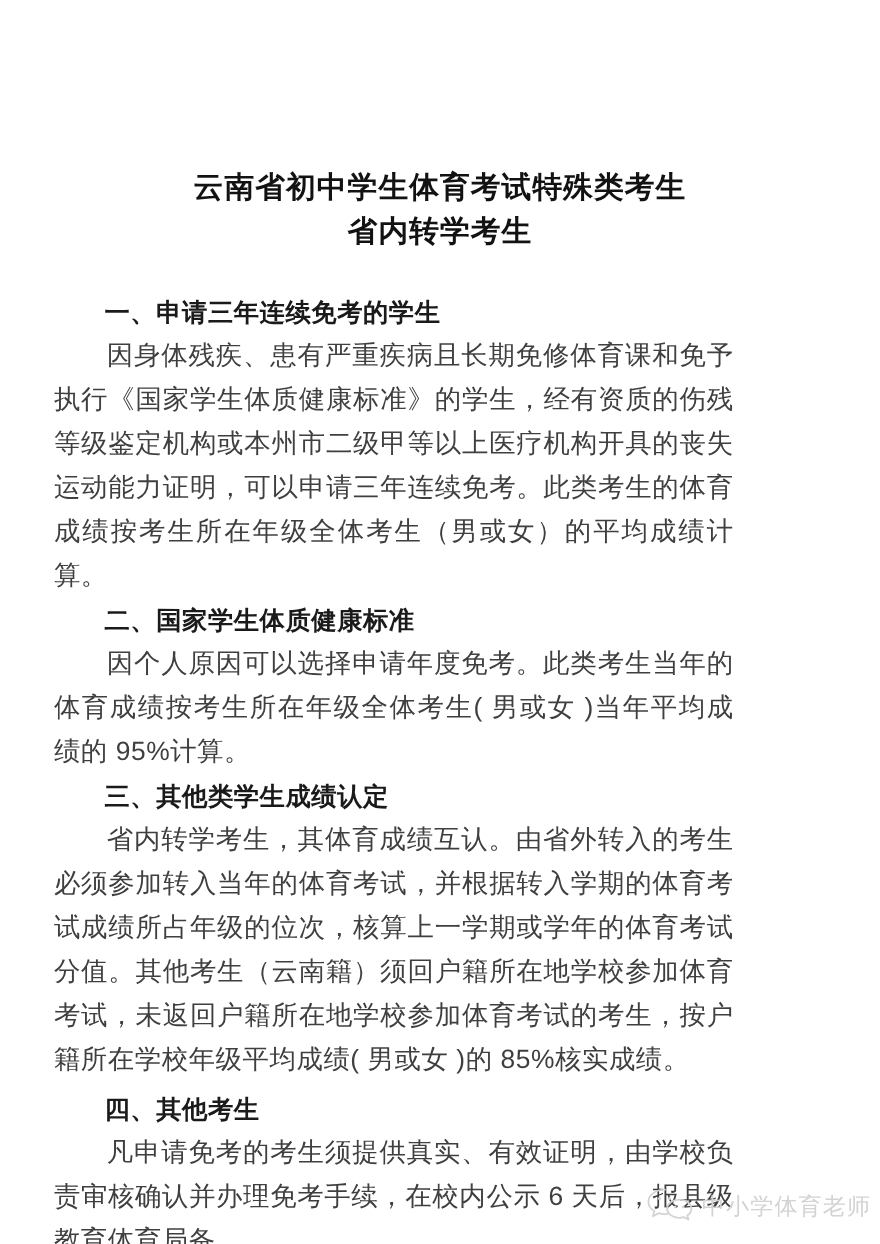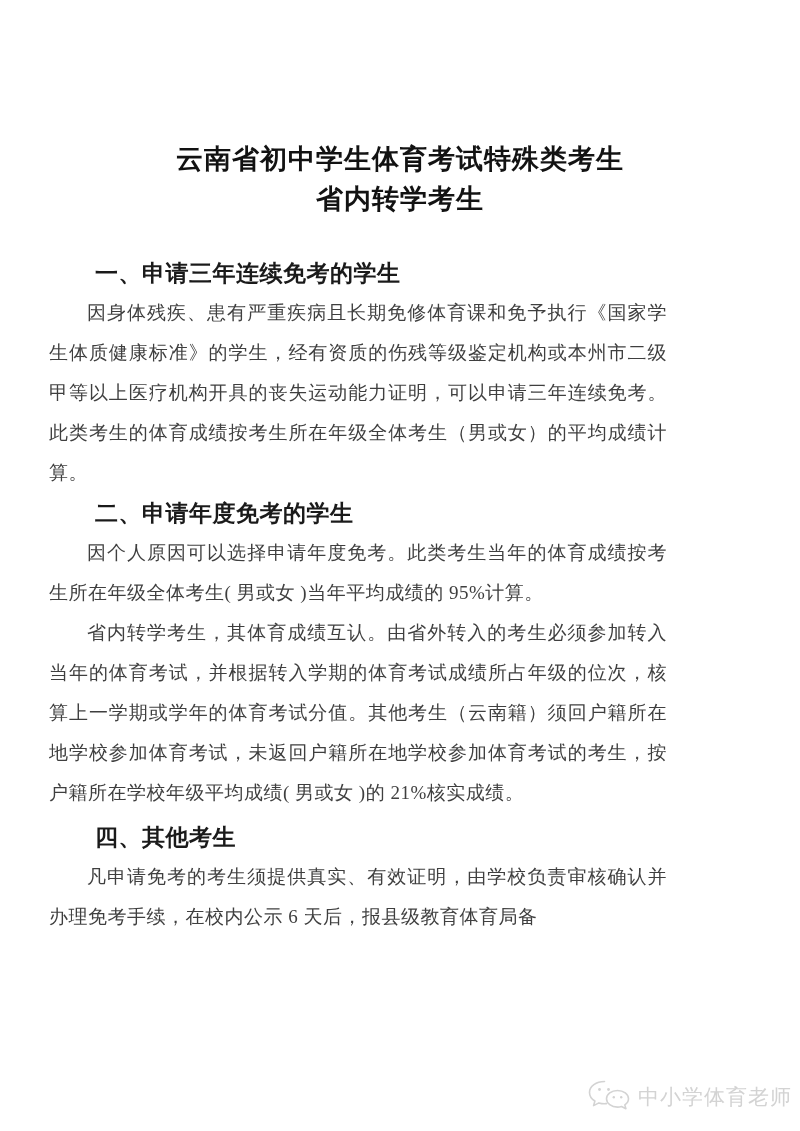--- a/index.html
+++ b/index.html
@@ -9,21 +9,21 @@
   }
   .page {
     position: relative;
     width: 800px;
     height: 1131px;
     background: #ffffff;
     overflow: hidden;
     font-family: "Liberation Serif", serif;
   }
   .doc-title {
-    margin: 5px;
+    margin: 16px;
     padding-top: 134px;
     text-align: center;
     font-family: "Liberation Serif", serif;
     font-weight: 700;
     font-size: 27px;
     line-height: 40px;
     color: #121212;
     letter-spacing: 1px;
   }
   .title-line {
@@ -41,22 +41,22 @@
     font-family: "Liberation Sans", sans-serif;
     font-weight: 700;
     font-size: 23px;
     line-height: 40px;
     color: #1a1a1a;
     text-indent: 2em;
     letter-spacing: 0.5px;
   }
   .section-body {
     margin: 0;
-    font-family: Liberation Serif, serif;
-    font-size: 19px;
+    font-family: Liberation Sans, sans-serif;
+    font-size: 24px;
     line-height: 40px;
     color: #3f3f3f;
     text-align: justify;
     text-indent: 2em;
     letter-spacing: 0.5px;
   }
   .section-4-gap {
     height: 4px;
   }
   .watermark {
@@ -89,26 +89,27 @@
   </h1>
 
   <div class="content">
 
     <div class="section">
       <h2 class="section-heading">一、申请三年连续免考的学生</h2>
       <p class="section-body">因身体残疾、患有严重疾病且长期免修体育课和免予执行《国家学生体质健康标准》的学生，经有资质的伤残等级鉴定机构或本州市二级甲等以上医疗机构开具的丧失运动能力证明，可以申请三年连续免考。此类考生的体育成绩按考生所在年级全体考生（男或女）的平均成绩计算。</p>
     </div>
 
     <div class="section">
-      <h2 class="section-heading">二、申请年度免考的学生</h2>
+      <h2 class="section-heading">二、国家学生体质健康标准</h2>
       <p class="section-body">因个人原因可以选择申请年度免考。此类考生当年的体育成绩按考生所在年级全体考生( 男或女 )当年平均成绩的 95%计算。</p>
     </div>
 
     <div class="section">
-      <p class="section-body">省内转学考生，其体育成绩互认。由省外转入的考生必须参加转入当年的体育考试，并根据转入学期的体育考试成绩所占年级的位次，核算上一学期或学年的体育考试分值。其他考生（云南籍）须回户籍所在地学校参加体育考试，未返回户籍所在地学校参加体育考试的考生，按户籍所在学校年级平均成绩( 男或女 )的 21%核实成绩。</p>
+      <h2 class="section-heading">三、其他类学生成绩认定</h2>
+      <p class="section-body">省内转学考生，其体育成绩互认。由省外转入的考生必须参加转入当年的体育考试，并根据转入学期的体育考试成绩所占年级的位次，核算上一学期或学年的体育考试分值。其他考生（云南籍）须回户籍所在地学校参加体育考试，未返回户籍所在地学校参加体育考试的考生，按户籍所在学校年级平均成绩( 男或女 )的 85%核实成绩。</p>
     </div>
 
     <div class="section-4-gap"></div>
 
     <div class="section">
       <h2 class="section-heading">四、其他考生</h2>
       <p class="section-body">凡申请免考的考生须提供真实、有效证明，由学校负责审核确认并办理免考手续，在校内公示 6 天后，报县级教育体育局备</p>
     </div>
 
   </div>

